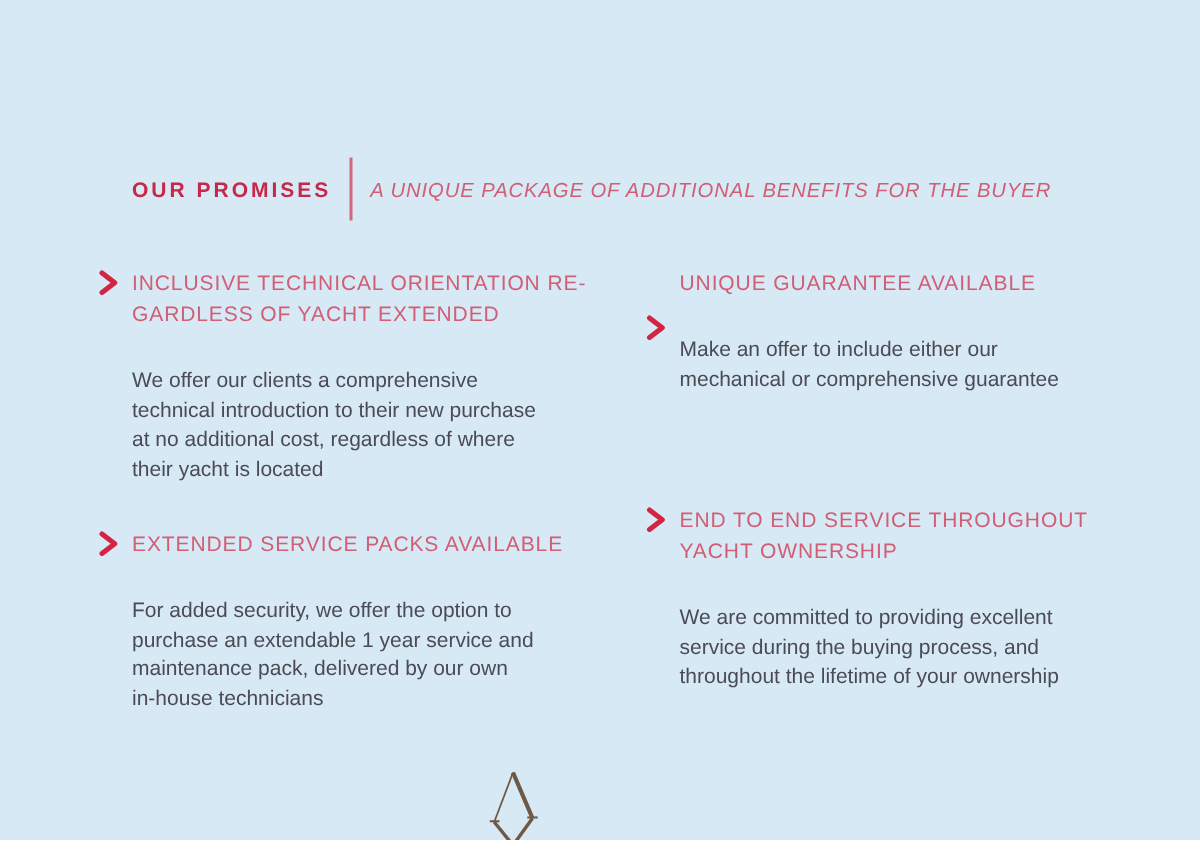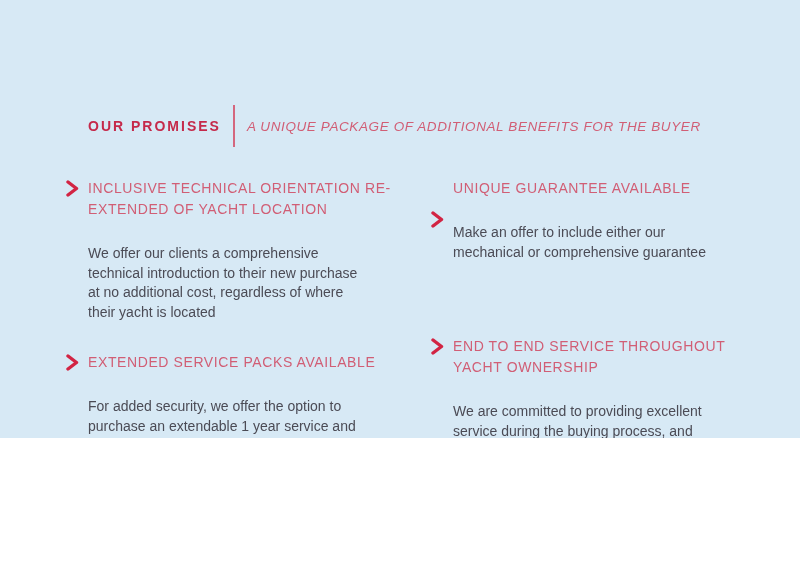--- a/index.html
+++ b/index.html
@@ -4,21 +4,21 @@
 <title>Our Promises</title>
 <style>
   html, body { margin: 0; padding: 0; }
   body {
     width: 800px; height: 566px;
     font-family: "Liberation Sans", sans-serif;
     -webkit-font-smoothing: antialiased;
   }
   .canvas {
     position: relative;
-    width: 800px; height: 438px;
+    width: 800px; height: 560px;
     background: var(--background, #d7e9f5);
     overflow: hidden;
   }
 
   
   .header {
     position: absolute;
     left: 88px; top: 104px;
     display: flex; align-items: center;
     height: 44px;
@@ -108,21 +108,21 @@
   </div>
 
   <div class="promise p0">
     <div class="chev">
       <svg width="13" height="17" viewBox="0 0 13 17">
         <polyline points="2,2 10.5,8.5 2,15" fill="none" stroke="#d22443" stroke-width="3.4" stroke-linecap="round" stroke-linejoin="round"></polyline>
       </svg>
     </div>
     <div class="promise-text">
       <div class="promise-title">INCLUSIVE TECHNICAL ORIENTATION RE-
-EXTENDED OF YACHT LOCATION</div>
+GARDLESS OF YACHT EXTENDED</div>
       <div class="promise-desc">We offer our clients a comprehensive
 technical introduction to their new purchase
 at no additional cost, regardless of where
 their yacht is located</div>
     </div>
   </div>
 
   <div class="promise p1">
     <div class="chev">
       <svg width="13" height="17" viewBox="0 0 13 17">

